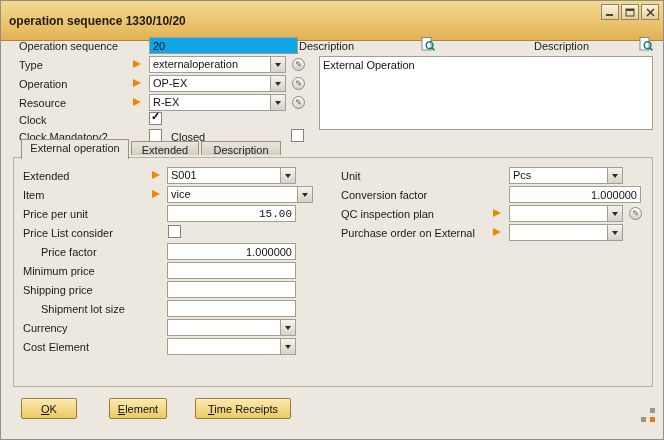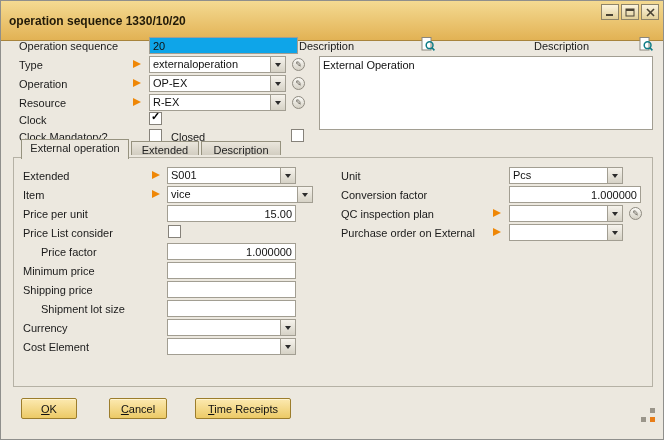--- a/index.html
+++ b/index.html
@@ -147,21 +147,21 @@
   <span class="lbl" style="left:22px;top:188px">Item</span>
   <span class="larrow" style="left:151px;top:189px"></span>
   <div class="combo" style="left:166px;top:185px;width:146px">
     <span class="combo-text">vice</span>
     <span class="combo-btn">
         <i class="tri"></i>
       </span>
   </div>
 
   <span class="lbl" style="left:22px;top:207px">Price per unit</span>
-  <input class="fld num" style="left: 166px; top: 204px; width: 129px;" value="15.00">
+  <input class="fld num" style="left: 166px; top: 204px; width: 129px; font-family: Liberation Mono, monospace;" value="15.00">
 
   <span class="lbl" style="left:22px;top:226px">Price List consider</span>
   <span class="cb" style="left:167px;top:224px"></span>
 
   <span class="lbl" style="left:40px;top:245px">Price factor</span>
   <input class="fld num" style="left: 166px; top: 242px; width: 129px;" value="1.000000">
 
   <span class="lbl" style="left:22px;top:264px">Minimum price</span>
   <input class="fld num" style="left: 166px; top: 261px; width: 129px;" value="">
 
@@ -213,21 +213,21 @@
   <span class="lbl" style="left:340px;top:226px">Purchase order on External</span>
   <span class="larrow" style="left:492px;top:227px"></span>
   <div class="combo" style="left:508px;top:223px;width:114px">
     <span class="combo-text"></span>
     <span class="combo-btn">
         <i class="tri"></i>
       </span>
   </div>
 
   <button class="btn" style="left:20px;top:397px;width:56px">OK</button>
-  <button class="btn" style="left:108px;top:397px;width:58px">Cancel</button>
+  <button class="btn" style="left:108px;top:397px;width:58px">Element</button>
   <button class="btn" style="left:194px;top:397px;width:96px">Time Receipts</button>
 
   <span class="grip">
     <svg width="14" height="14" viewBox="0 0 14 14">
       <rect x="9" y="0" width="5" height="5" fill="#9a958a"></rect>
       <rect x="0" y="9" width="5" height="5" fill="#9a958a"></rect>
       <rect x="9" y="9" width="5" height="5" fill="#e87d17"></rect>
     </svg>
   </span>
 

